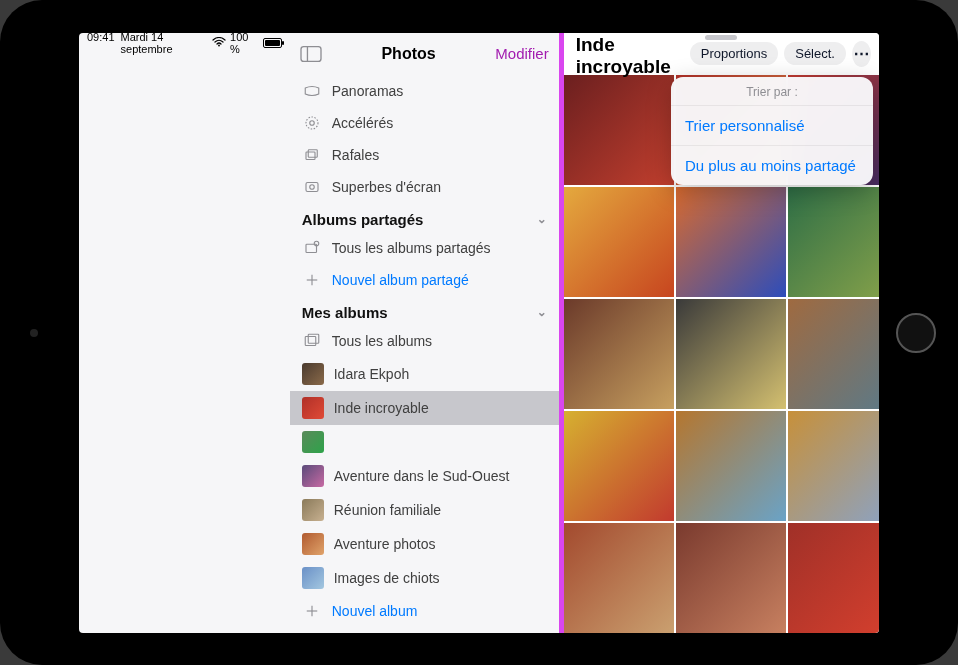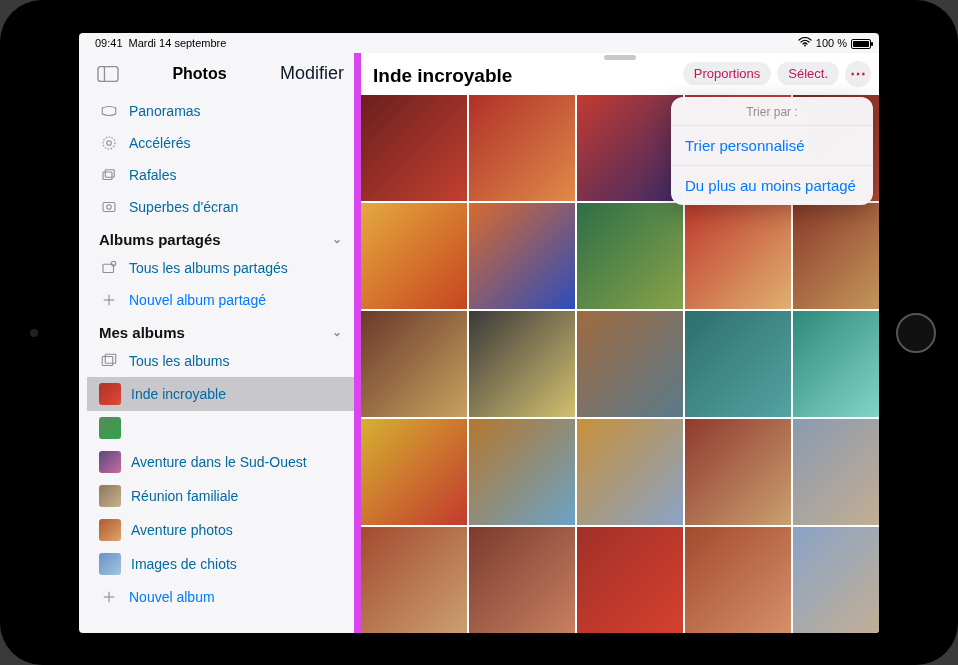--- a/index.html
+++ b/index.html
@@ -9,71 +9,71 @@
     display:flex; align-items:center; justify-content:center; position:relative;
   }
   .home-button {
     position:absolute; right:22px; top:50%; transform:translateY(-50%);
     width:40px; height:40px; border-radius:50%; border:2px solid #555; background:#111;
   }
   .bezel-left { position:absolute; left:0; top:0; width:60px; height:100%; }
   .camera { position:absolute; left:30px; top:50%; width:8px; height:8px; border-radius:50%; background:#222; transform:translateY(-50%); }
   .screen {
     width: 800px; height: 600px; background:#f6f6f8; border-radius:4px; overflow:hidden;
-    display:flex; flex-direction:column; position:relative;padding-left:8px;
+    display:flex; flex-direction:row; position:relative;
   }
   .status-bar {
     height:20px; display:flex; align-items:center; justify-content:space-between;
     font-size:11px; padding:0 8px; color:#000;
   }
   .status-left { display:flex; gap:6px; }
-  .status-right { display:flex; gap:4px; align-items:flex-end; }
+  .status-right { display:flex; gap:4px; align-items:center; }
   .battery-outline { width:20px; height:10px; border:1px solid #000; border-radius:2px; position:relative; }
   .battery-outline::after { content:""; position:absolute; right:-3px; top:2px; width:2px; height:4px; background:#000; border-radius:1px; }
   .battery-fill { position:absolute; left:1px; top:1px; bottom:1px; right:1px; background:#000; border-radius:1px; }
 
   .content { flex:1; display:flex; min-height:0; }
   .sidebar {
-    width:274px; border-right:7px solid #d946ef; display:flex; flex-direction:column; background:#f6f6f8;
+    width:274px; border-right:5px solid #d946ef; display:flex; flex-direction:column; background:#f6f6f8;
   }
   .sidebar-top {
     height:42px; display:flex; align-items:center; justify-content:space-between; padding:0 10px;
   }
   .sidebar-toggle { width:22px; height:18px; display:flex; align-items:center; justify-content:center; }
   .sidebar-toggle svg { width:22px; height:16px; }
   .sidebar-title { font-weight:600; font-size:16px; }
-  .sidebar-action { color:#0f172a; font-size:18px; }
+  .sidebar-action { color:#a21caf; font-size:15px; }
   .sidebar-list { flex:1; overflow:auto; font-size:14px; }
   .section-header {
     display:flex; align-items:center; justify-content:space-between;
     padding:8px 12px 4px 12px; font-weight:600; color:#111; font-size:15px;
   }
   .chevron { color:#8e8e93; font-size:12px; }
   .row {
     display:flex; align-items:center; gap:10px; padding:6px 12px; cursor:default;
   }
   .row.selected { background:#c7c7cc; }
-  .row .label { flex:1; font-size:14px; color:#0369a1; white-space:nowrap; overflow:hidden; text-overflow:ellipsis; }
+  .row .label { flex:1; font-size:14px; color:#404040; white-space:nowrap; overflow:hidden; text-overflow:ellipsis; }
   .row.add .label { color:#007aff; }
   .icon-box { width:20px; height:20px; display:flex; align-items:center; justify-content:center; color:#8e8e93; }
   .icon-box svg { width:18px; height:18px; stroke:#8e8e93; fill:none; stroke-width:1.5; }
   .thumb { width:22px; height:22px; border-radius:3px; }
 
   .main { flex:1; display:flex; flex-direction:column; position:relative; background:#fff; }
   .main-top {
     height:42px; display:flex; align-items:center; padding:0 8px; gap:6px; position:relative;
   }
   .grabber {
     position:absolute; left:50%; top:2px; transform:translateX(-50%);
     width:32px; height:5px; background:#c7c7cc; border-radius:3px;
   }
   .album-title { font-size:19px; font-weight:700; padding-left:4px; margin-top:4px; }
   .spacer { flex:1; }
   .pill {
-    background:#eeeeef; border-radius:14px; padding:4px 11px; font-size:13px; color:#be185d;
+    background:#eeeeef; border-radius:14px; padding:4px 11px; font-size:13px; color:#0f172a;
   }
   .pill.round { width:26px; height:26px; padding:0; display:flex; align-items:center; justify-content:center; font-size:16px; font-weight:700; border-radius:50%; }
 
   .grid {
     flex:1; display:grid; grid-template-columns:repeat(5, 1fr); gap:2px; padding:0; overflow:hidden;
   }
   .cell { width:100%; aspect-ratio:1/1; }
   .popover {
     position:absolute; top:44px; right:6px; width:202px; background:rgba(248,248,250,0.97);
     border-radius:12px; box-shadow:0 6px 24px rgba(0,0,0,0.25); overflow:hidden; font-size:15px;
@@ -216,20 +216,24 @@
             <span class="chevron">⌄</span>
           </div>
           <div class="row">
             <span class="icon-box">
                 <svg viewBox="0 0 24 24">
                   <rect x="3" y="6" width="14" height="12" rx="1"></rect>
                   <rect x="7" y="3" width="14" height="12" rx="1"></rect>
                 </svg>
               </span>
             <span class="label">Tous les albums</span>
+          </div>
+          <div class="row">
+            <span class="thumb t0"></span>
+            <span class="label">Idara Ekpoh</span>
           </div>
           <div class="row selected">
             <span class="thumb t1"></span>
             <span class="label">Inde incroyable</span>
           </div>
           <div class="row">
             <span class="thumb t2"></span>
           </div>
           <div class="row">
             <span class="thumb t4"></span>

